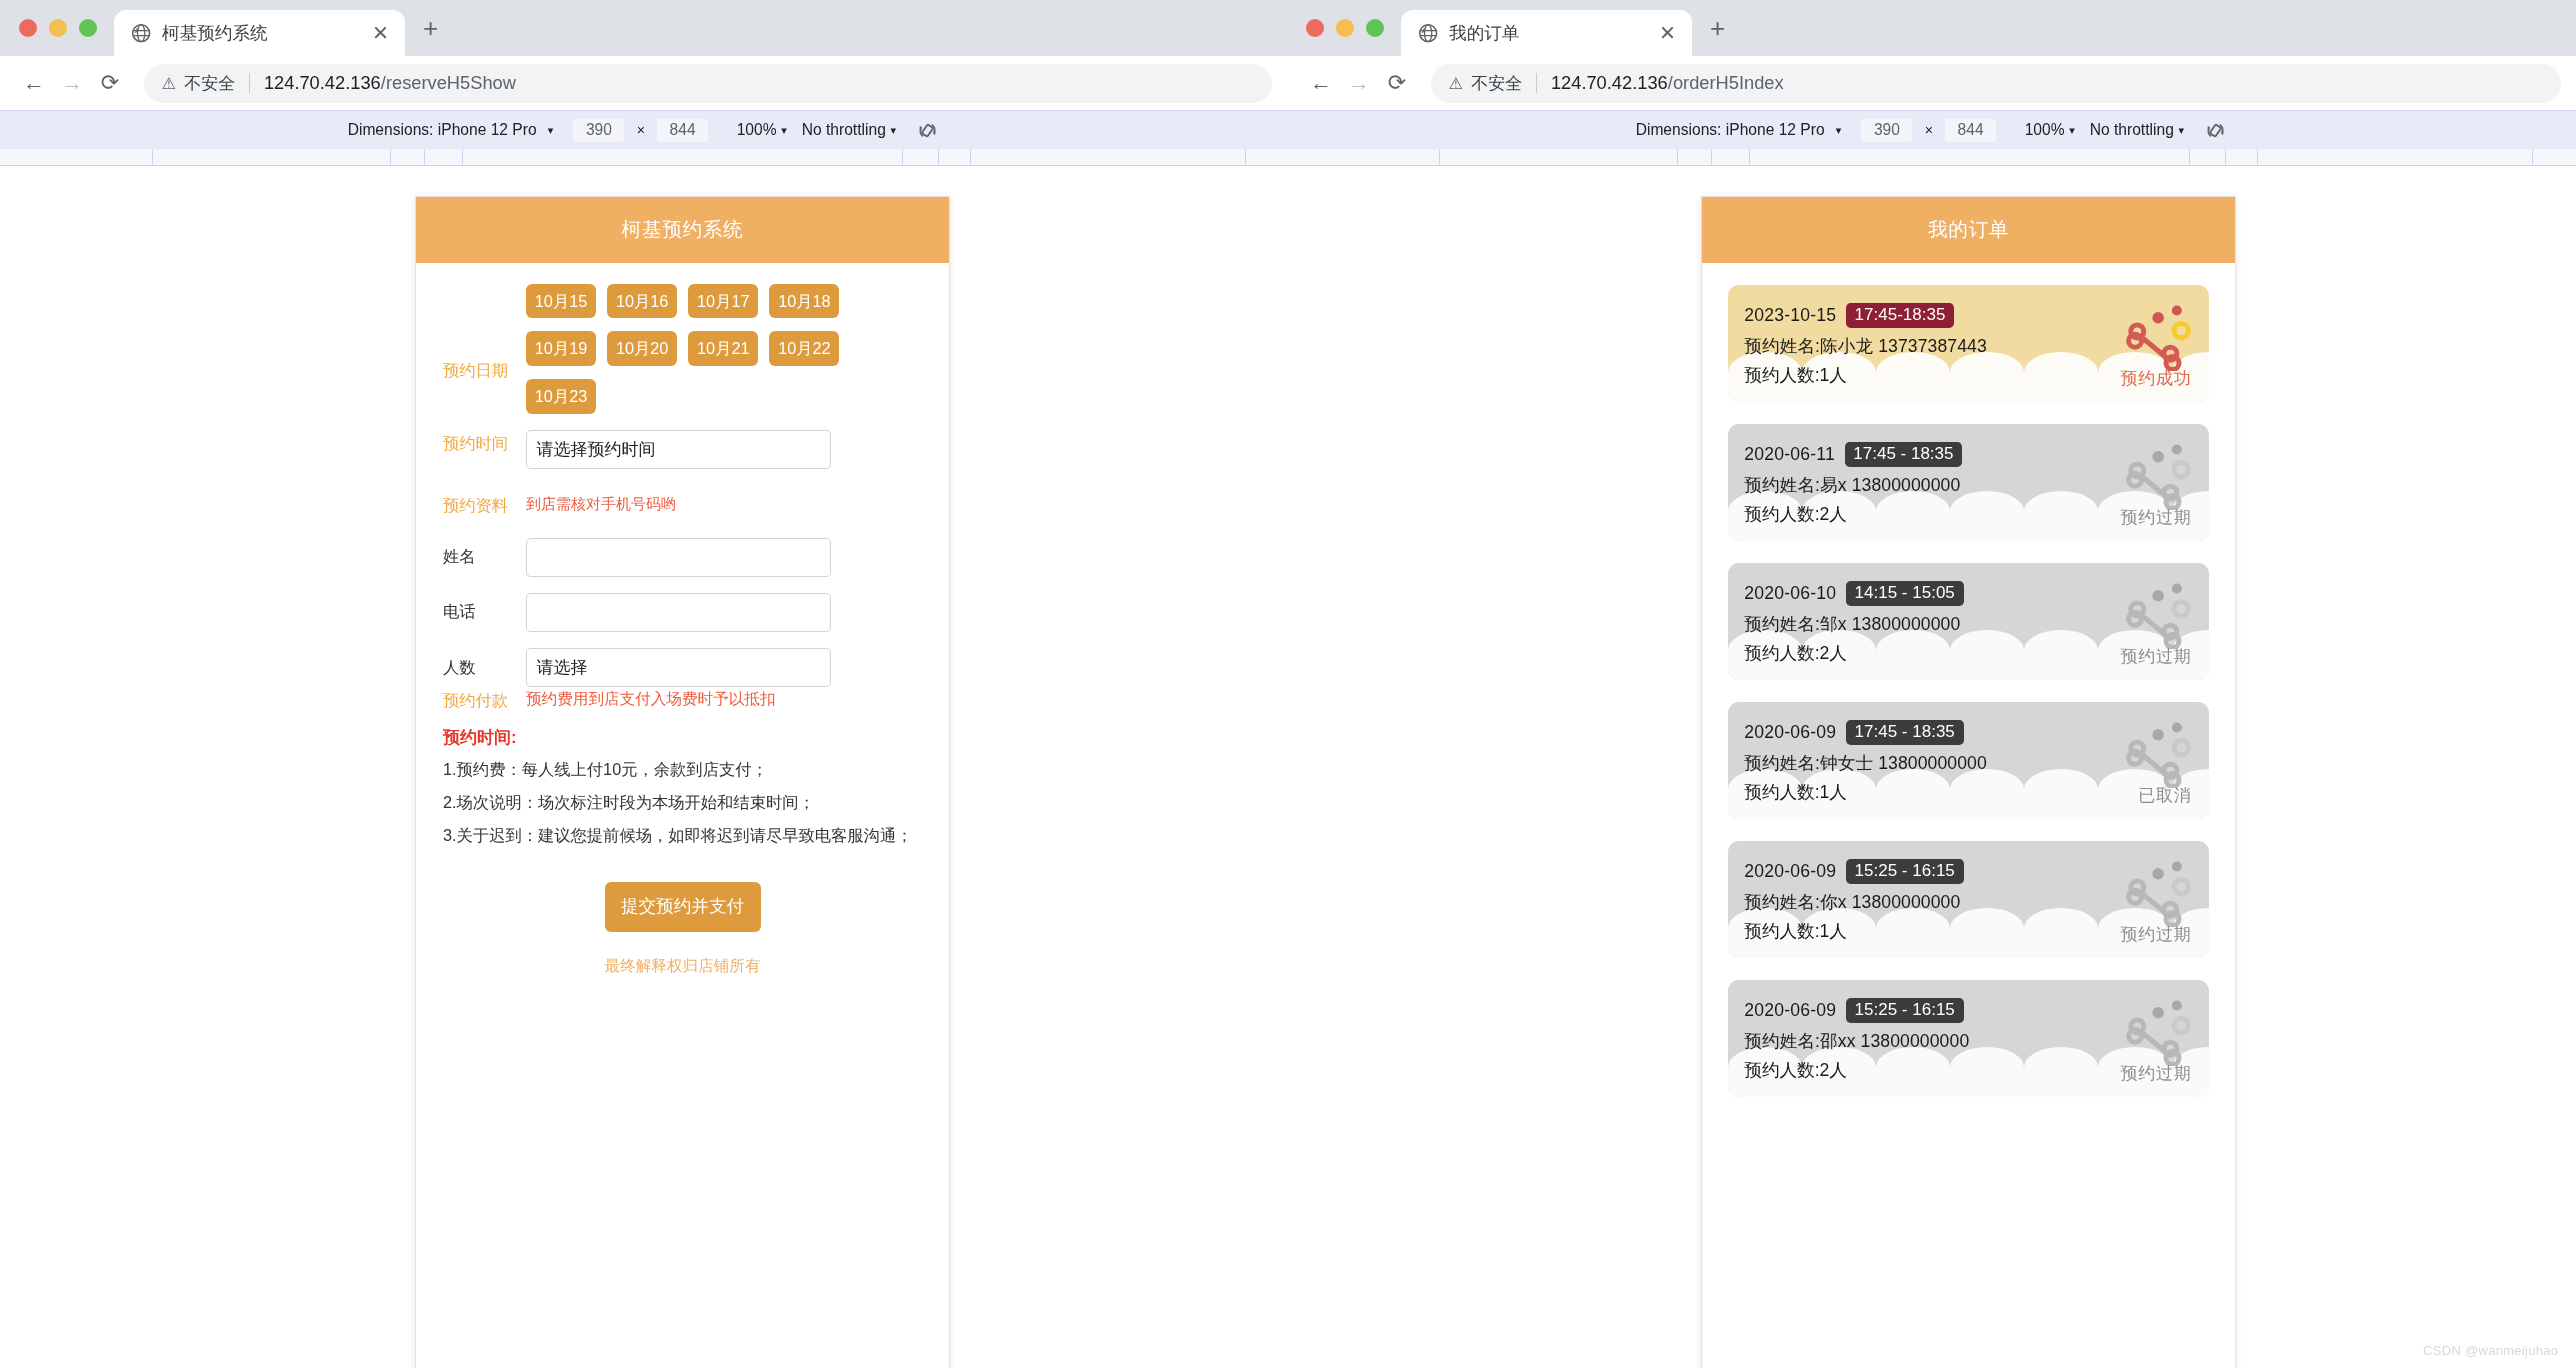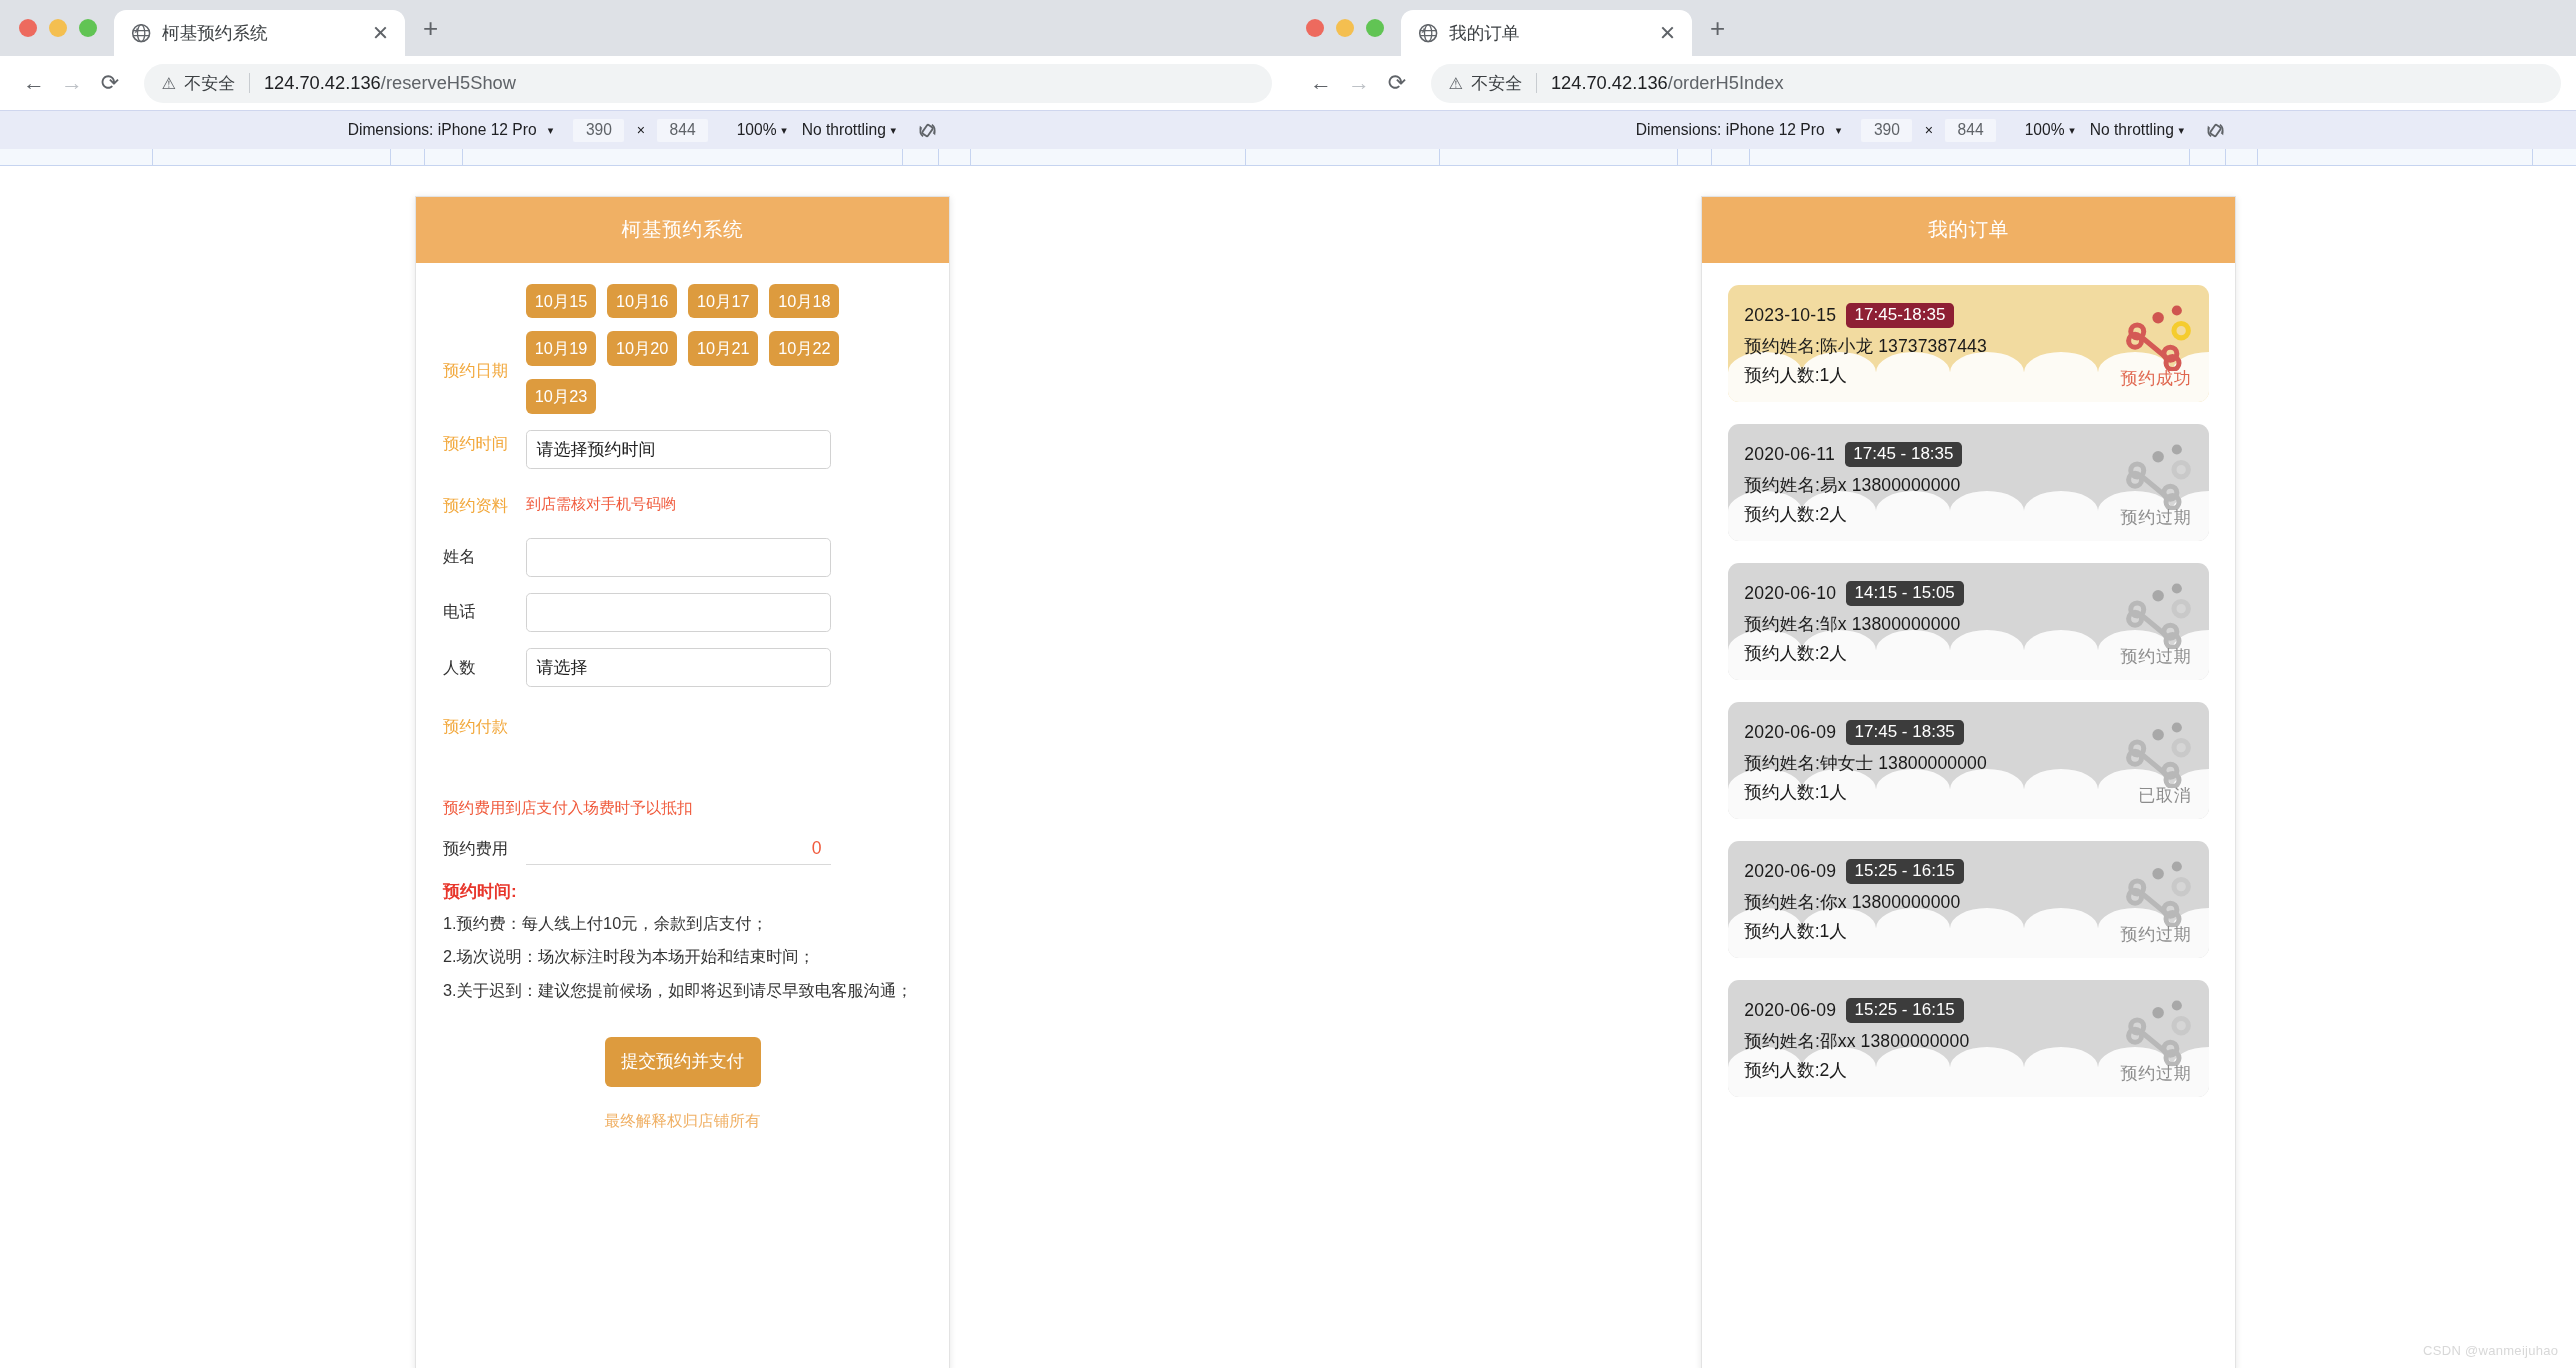--- a/index.html
+++ b/index.html
@@ -394,33 +394,27 @@
           </div>
         </div>
 
         <div class="row" style="margin-top:16.3px;">
           <div class="row-label" style="padding-top:9.5px;">人数</div>
           <div class="row-field">
             <div class="txtinput placeholder">请选择</div>
           </div>
         </div>
 
-        <div class="row" style="margin-top:26px;flex-direction:column;">
+        <div class="row" style="">
           <div class="row-label accent">预约付款</div>
           <div class="row-field">
             <div class="hint-red">预约费用到店支付入场费时予以抵扣</div>
           </div>
         </div>
 
-        <div class="row" style="margin-top:15px;">
-          <div class="row-label" style="padding-top:6.8px;">预约费用</div>
-          <div class="row-field">
-            <div class="fee-line">0</div>
-          </div>
-        </div>
 
         <div class="tips-title">预约时间:</div>
         <div id="tips-list">
             <div class="tips-line">1.预约费：每人线上付10元，余款到店支付；</div>
             <div class="tips-line">2.场次说明：场次标注时段为本场开始和结束时间；</div>
             <div class="tips-line">3.关于迟到：建议您提前候场，如即将迟到请尽早致电客服沟通；</div>
           </div>
 
         <button class="submit-btn">提交预约并支付</button>
         <div class="footnote">最终解释权归店铺所有</div>

